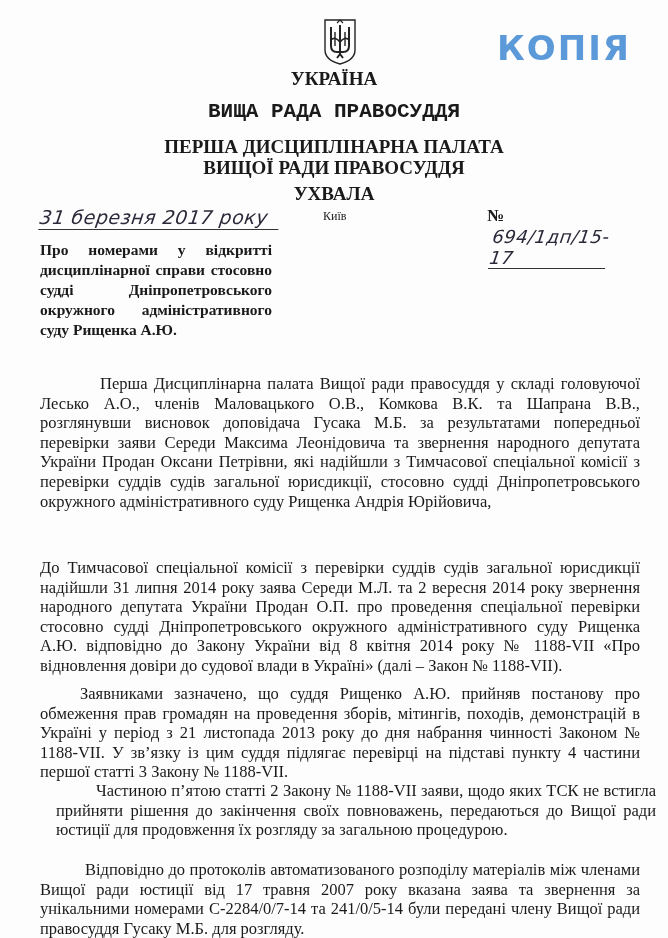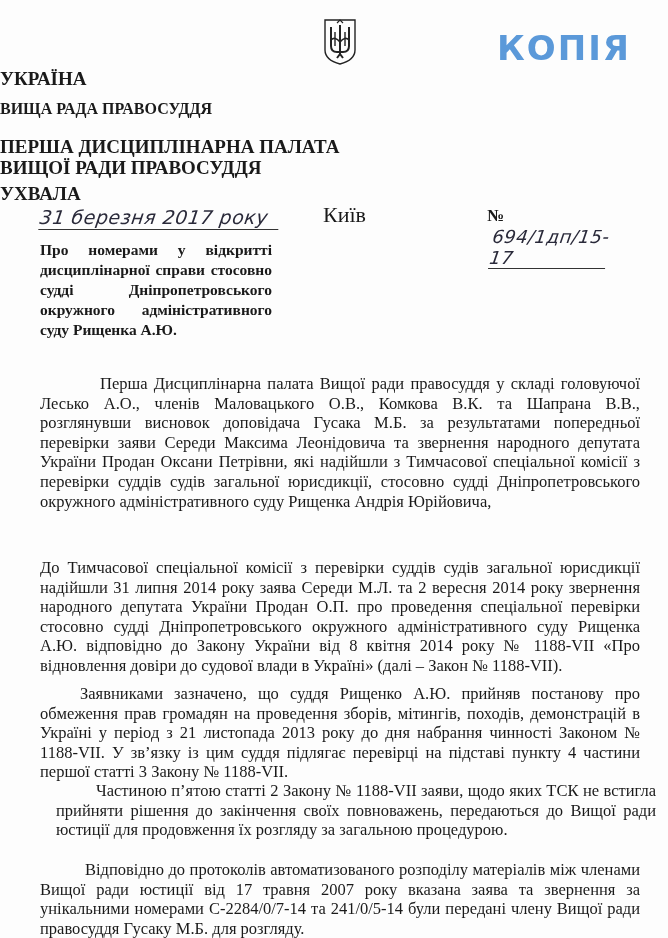--- a/index.html
+++ b/index.html
@@ -11,35 +11,35 @@
     position: relative;
   }
   .page { position: absolute; left: 0; top: 0; width: 564px; height: 938px; }
   .emblem { position: absolute; left: 322px; top: 18px; width: 36px; height: 48px; }
   .stamp {
     position: absolute; left: 497px; top: 28px;
     font-family: "DejaVu Sans", "Liberation Sans", sans-serif;
     font-weight: bold; font-size: 34px; letter-spacing: 2px;
     color: #4a8fd6; opacity: 0.9;
   }
-  .hcenter { position: absolute; left: 0; width: 668px; text-align: left; font-weight: bold; }
+  .hcenter { position: absolute; left: 0; width: 668px; text-align: center; font-weight: bold; }
   .h-ukraine { top: 68px; font-size: 19px; }
-  .h-council { top: 100px; font-size: 16px; }
+  .h-council { top: 100px; font-size: 21px; font-family: Liberation Mono, monospace; }
   .h-chamber { top: 136px; font-size: 19px; line-height: 21px; }
   .h-ruling { top: 183px; font-size: 19px; }
   .handwritten {
     font-family: "DejaVu Sans", sans-serif; font-style: italic; font-weight: normal;
     color: #2a2a3a; letter-spacing: 0.5px;
   }
   .date-line {
     position: absolute; left: 40px; top: 205px; width: 240px;
     border-bottom: 1.5px solid #333; font-size: 19px; line-height: 24px;
     transform: skewX(-8deg);
   }
-  .city { position: absolute; left: 323px; top: 202px; font-size: 22px; }
+  .city { position: absolute; left: 323px; top: 209px; font-size: 12px; }
   .num-wrap { position: absolute; left: 487px; top: 206px; font-size: 17px; }
   .num-label { font-weight: bold; }
   .num-value {
     display: inline-block; border-bottom: 1.5px solid #333; font-size: 18px; margin-left: 4px;
     transform: skewX(-8deg);
   }
   .subject {
     position: absolute; left: 40px; top: 240px; width: 232px;
     font-weight: bold; font-size: 15.5px; line-height: 20px; text-align: justify;
     text-align-last: left;

